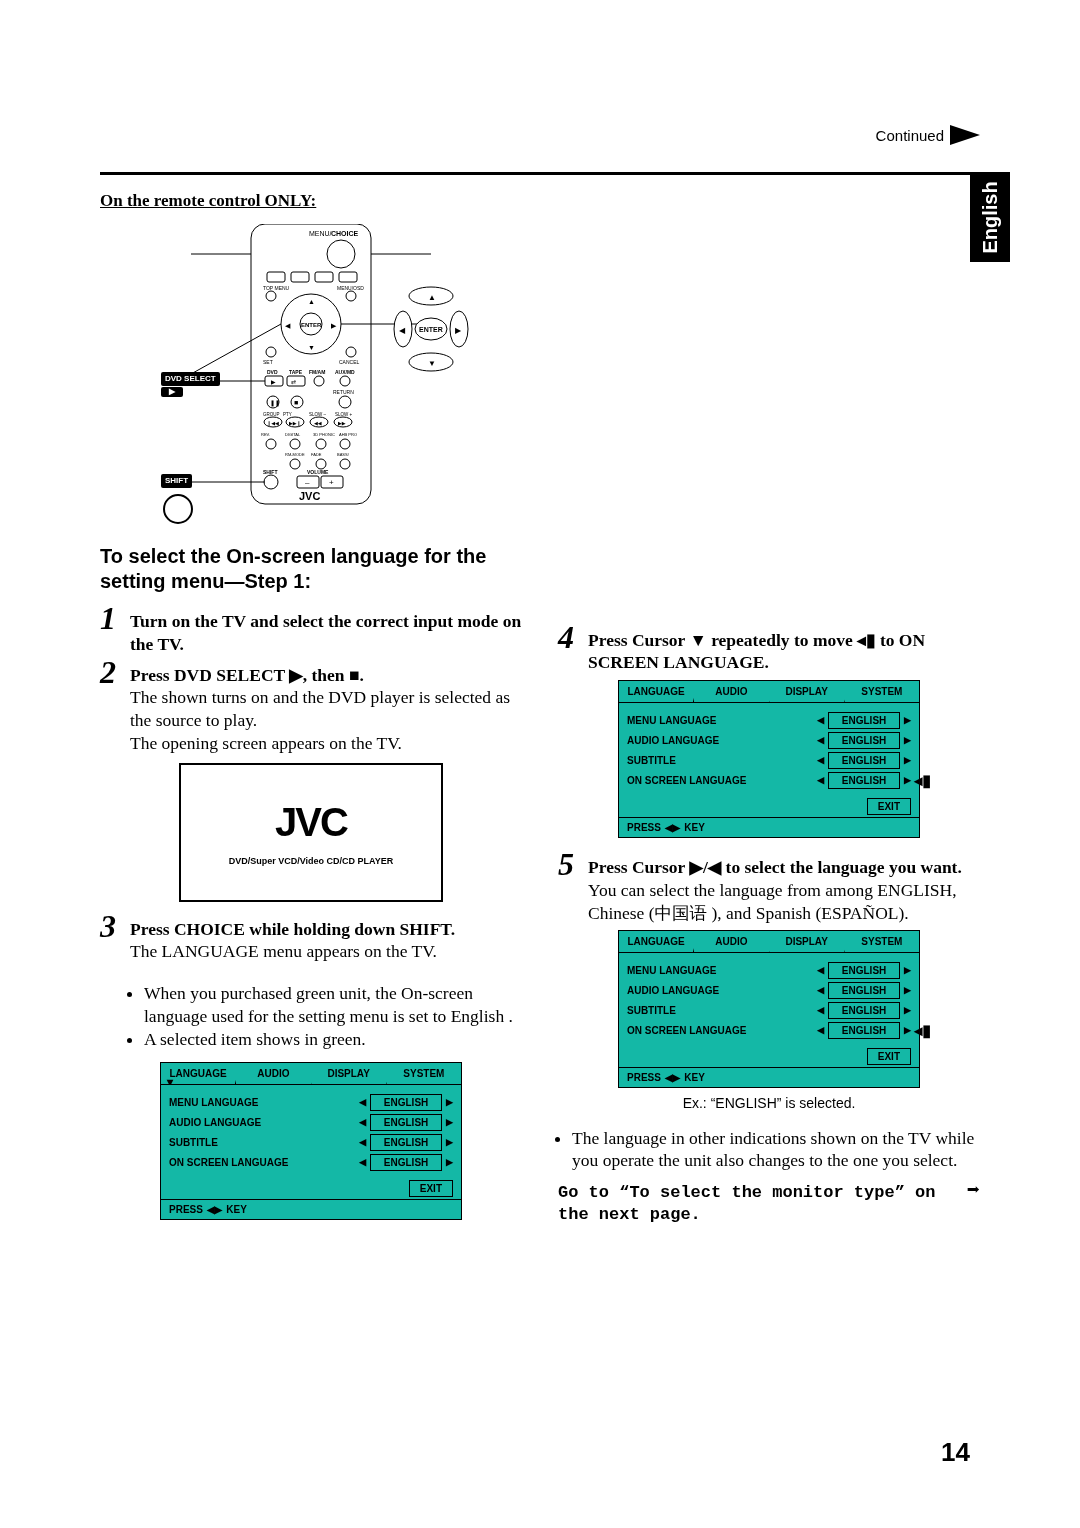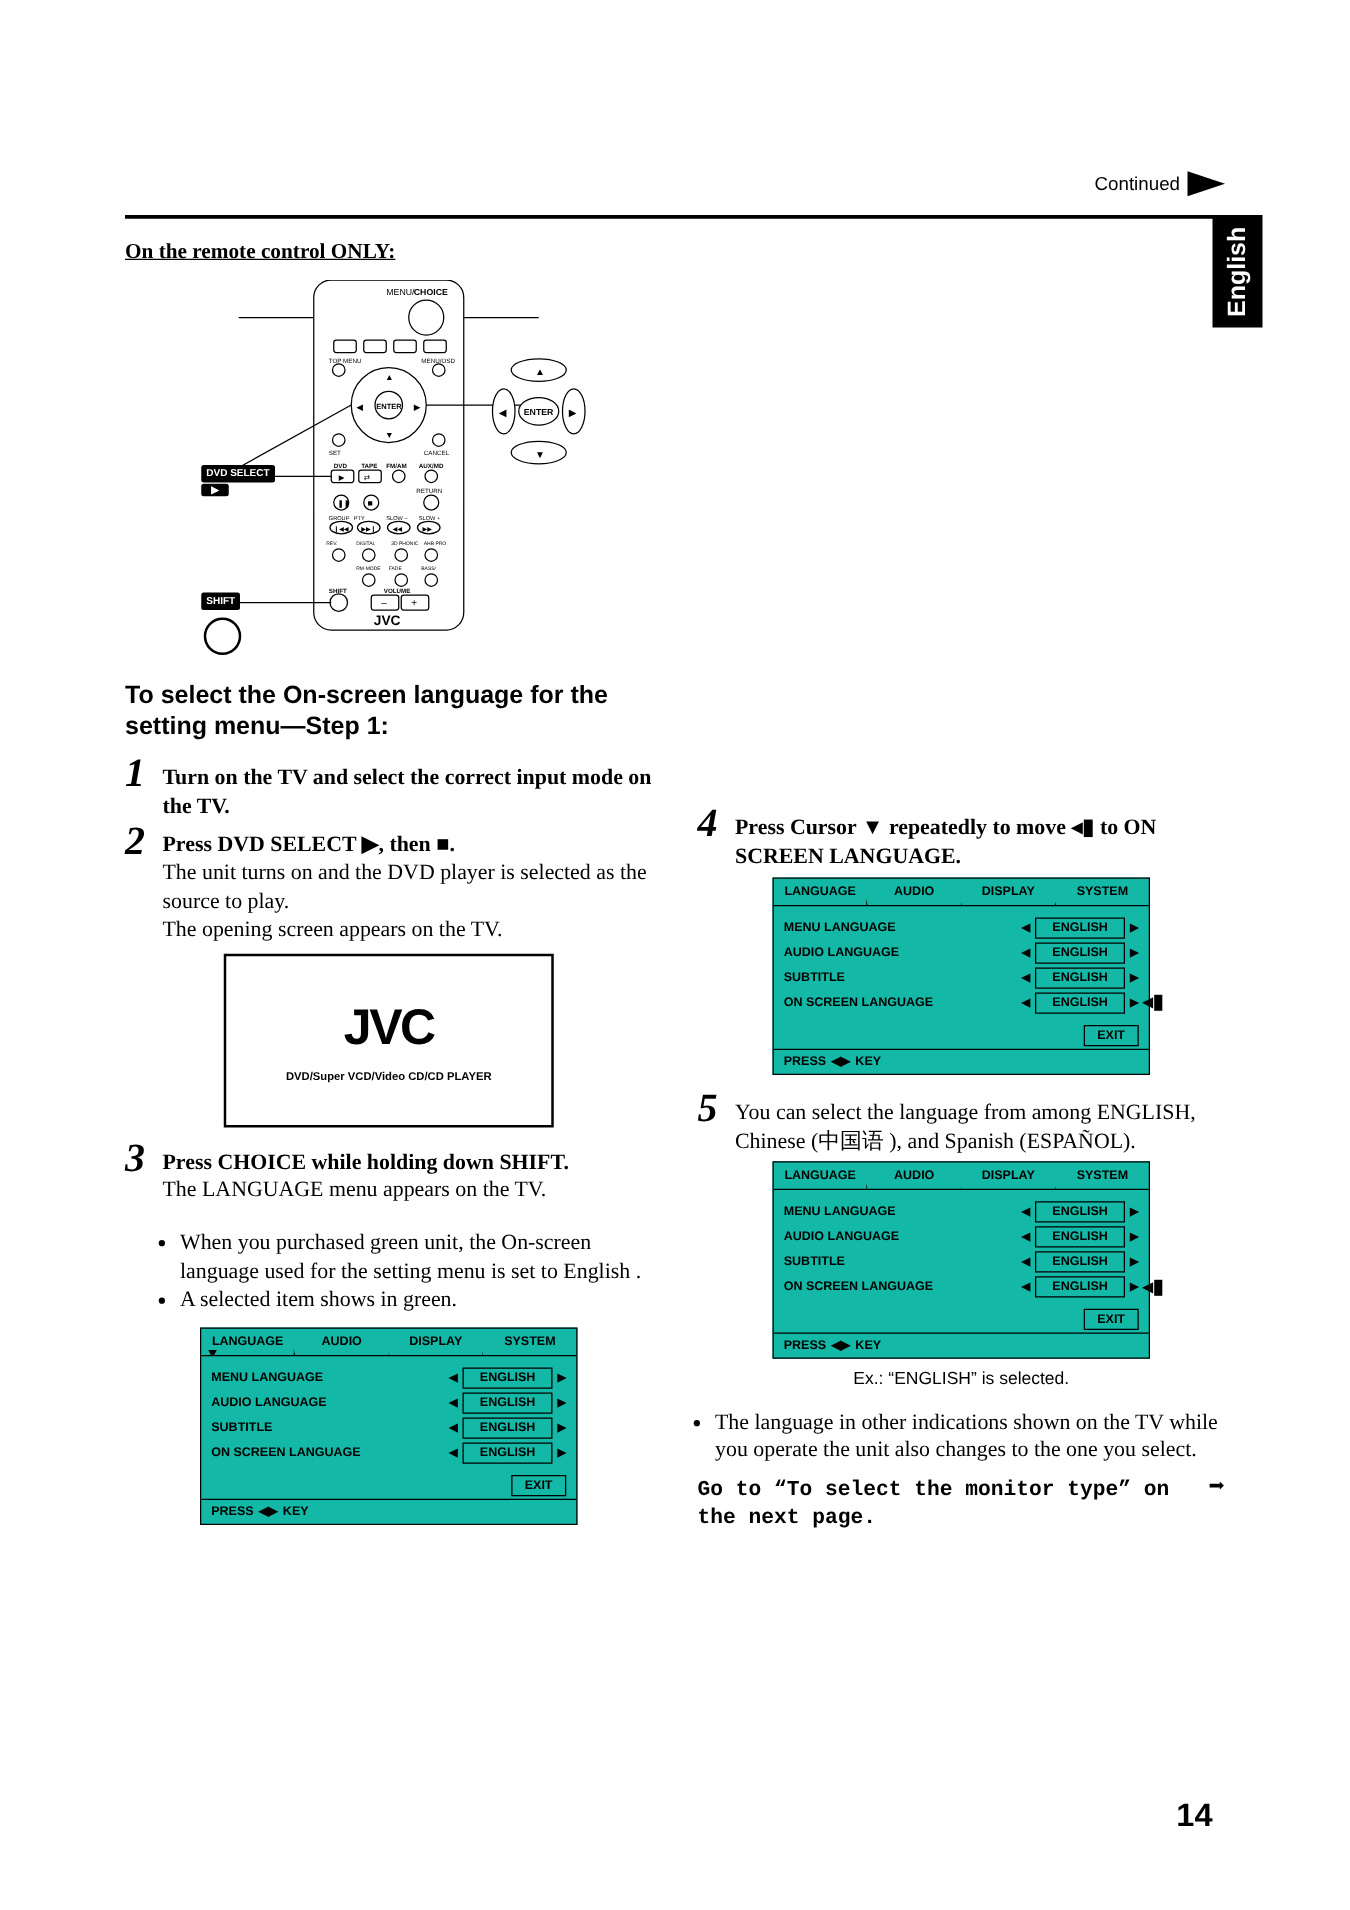--- a/index.html
+++ b/index.html
@@ -12,21 +12,21 @@
   .page {
     width: 1080px;
     min-height: 1528px;
     padding: 40px 100px 40px 100px;
     box-sizing: border-box;
     position: relative;
   }
   .topbar {
     position: absolute;
     right: 100px;
-    top: 137px;
+    top: 125px;
     font-family: Arial, sans-serif;
     font-size: 15px;
     display: flex;
     align-items: center;
     gap: 6px;
   }
   .topbar .wedge {
     width: 0; height: 0;
     border-top: 10px solid transparent;
     border-bottom: 10px solid transparent;
@@ -411,21 +411,21 @@
           <span class="lead">Turn on the TV and select the correct input mode on the TV.</span>
         </div>
       </div>
 
       <div class="step">
         <div class="num">2</div>
         <div class="body">
           <span class="lead">
             <span>Press DVD SELECT </span><span class="inlsym">▶</span><span>, then </span><span class="inlsym">■</span>.
           </span>
-          <div>The unit turns on and the DVD player is selected as the source to play.</div>
+          <div>The shown turns on and the DVD player is selected as the source to play.</div>
           <div>The opening screen appears on the TV.</div>
         </div>
       </div>
 
       <div class="splash">
         <div class="jv">JVC</div>
         <div class="jv-sub">DVD/Super VCD/Video CD/CD PLAYER</div>
       </div>
 
       <div class="step">
@@ -558,20 +558,23 @@
               <span>PRESS</span> 
               <span>◀▶</span> 
               <span>KEY</span>
             </div>
         </div>
       </div>
 
       <div class="step" style="margin-top:10px;">
         <div class="num">5</div>
         <div class="body">
+          <span class="lead">
+            <span>Press Cursor </span><span class="inlsym">▶/◀</span><span> to select the language you want.</span>
+          </span>
           <div>You can select the language from among ENGLISH, Chinese (中国语 ), and Spanish (ESPAÑOL).</div>
         </div>
       </div>
 
       <div class="osd-wrap">
         <div class="osd">
           <div class="tabs">
             <div class="tab">LANGUAGE</div>
             <div class="tab">AUDIO</div>
             <div class="tab">DISPLAY</div>

